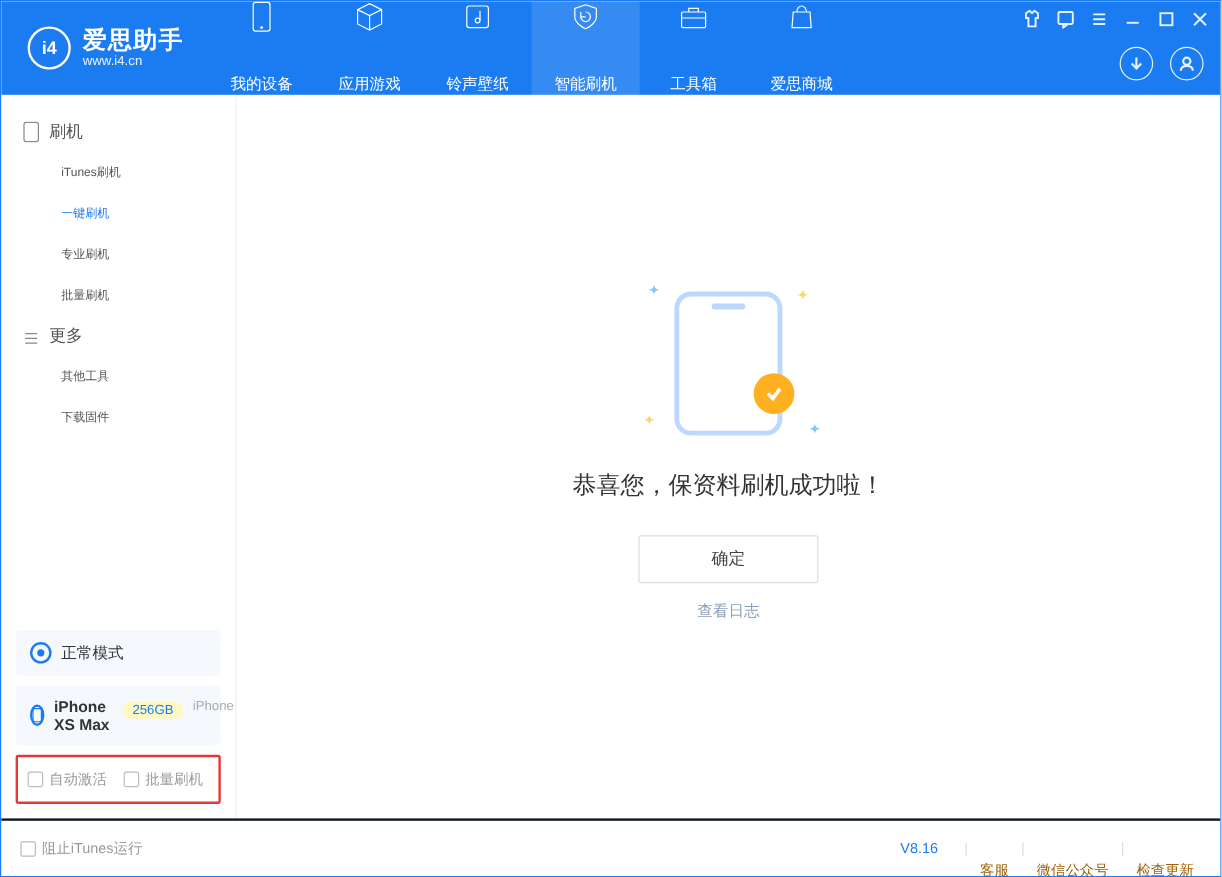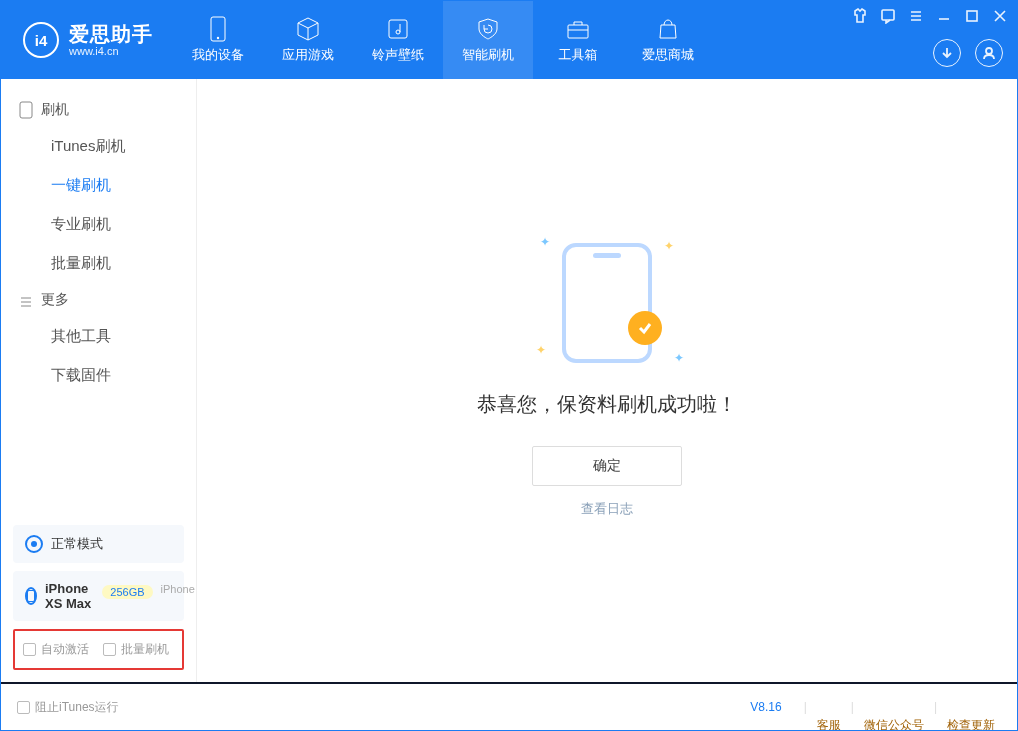--- a/index.html
+++ b/index.html
@@ -8,39 +8,39 @@
 
 
 .header { height: 78px; background: linear-gradient(90deg, #1b7cf2, #1b7cf2); display: flex; align-items: stretch; color: #fff; position: relative; }
 .logo-block { display: flex; align-items: center; padding: 0 20px 0 22px; gap: 10px; }
 .logo-circle { width: 36px; height: 36px; border: 2.5px solid #fff; border-radius: 50%; display: flex; align-items: center; justify-content: center; font-weight: bold; font-size: 15px; }
 .logo-text { display: flex; flex-direction: column; line-height: 1.1; }
 .logo-title { font-size: 20px; font-weight: 600; letter-spacing: 1px; }
 .logo-sub { font-size: 11px; opacity: .9; }
 
 .tabs { display: flex; align-items: stretch; }
-.tab { width: 90px; display: flex; flex-direction: column; align-items: center; justify-content: center; gap: 4px; font-size: 13px; cursor: pointer; position: relative; }
+.tab { width: 90px; display: flex; flex-direction: column; align-items: center; justify-content: space-between; gap: 4px; font-size: 13px; cursor: pointer; position: relative; }
 .tab.active { background: rgba(255,255,255,0.12); }
 .tab-icon { width: 26px; height: 26px; display: flex; align-items: center; justify-content: center; }
 .tab svg { stroke: #fff; fill: none; }
 
 .win-controls { position: absolute; top: 6px; right: 8px; display: flex; gap: 10px; align-items: center; }
 .win-controls .wc { width: 18px; height: 18px; display: flex; align-items: center; justify-content: center; cursor: pointer; opacity: .9; }
 .win-controls svg { stroke: #fff; fill: none; stroke-width: 1.6; }
 
 .header-right { position: absolute; right: 14px; bottom: 12px; display: flex; gap: 14px; }
 .hr-btn { width: 28px; height: 28px; border: 1.8px solid #fff; border-radius: 50%; display: flex; align-items: center; justify-content: center; opacity: .9; cursor: pointer; }
 .hr-btn svg { stroke: #fff; fill: none; stroke-width: 1.8; }
 
 
 .body { flex: 1; display: flex; min-height: 0; }
 .sidebar { width: 196px; border-right: 1px solid #eee; display: flex; flex-direction: column; padding-top: 14px; }
 .side-group-title { display: flex; align-items: flex-end; gap: 8px; padding: 8px 18px; color: #555; font-size: 14px; }
 .side-group-title svg { stroke: #888; fill: none; }
-.side-item { padding: 10px 18px 10px 50px; font-size: 15px; color: #555; cursor: pointer; }
+.side-item { padding: 10px 18px 10px 50px; font-size: 10px; color: #555; cursor: pointer; }
 .side-item.active { color: #1b7cf2; }
 
 .side-bottom { margin-top: auto; padding: 10px 12px 12px; }
 .mode-card, .device-card { background: #f5f8fc; border-radius: 4px; padding: 10px 12px; margin-bottom: 8px; display: flex; align-items: flex-start; gap: 8px; }
 .mode-card .dot { width: 18px; height: 18px; border: 2px solid #1b7cf2; border-radius: 50%; display: flex; align-items: center; justify-content: center; }
 .mode-card .dot::after { content: ""; width: 6px; height: 6px; border-radius: 50%; background: #1b7cf2; }
 .mode-label { font-size: 13px; color: #333; font-weight: 500; }
 .device-card { flex-direction: row; align-items: flex-start; }
 .device-top { display: flex; align-items: center; gap: 8px; }
 .device-icon { width: 18px; height: 18px; border: 2px solid #1b7cf2; border-radius: 50%; display: flex; align-items: center; justify-content: center; }

